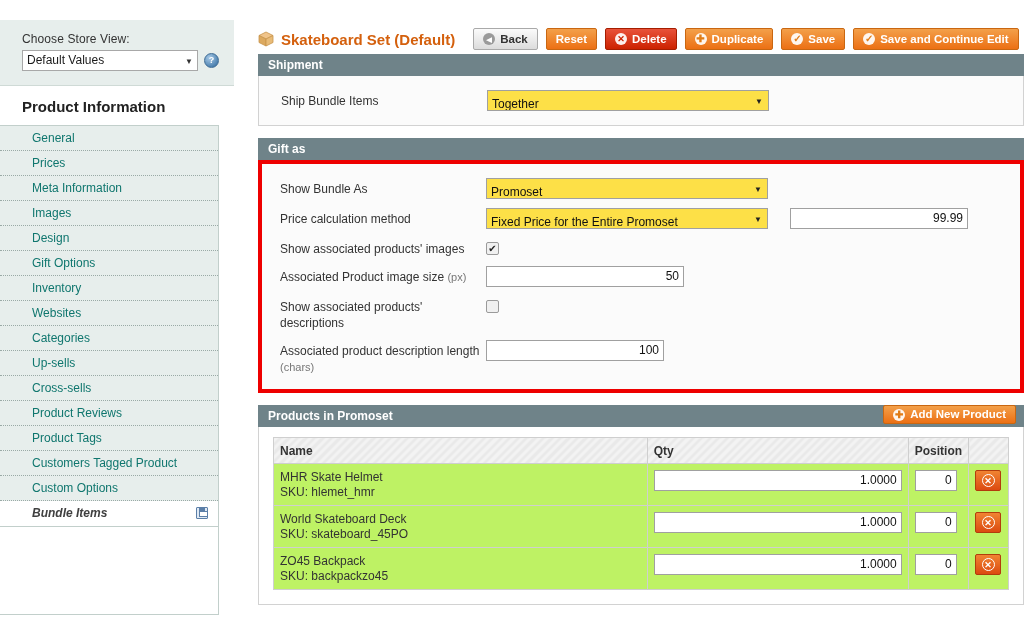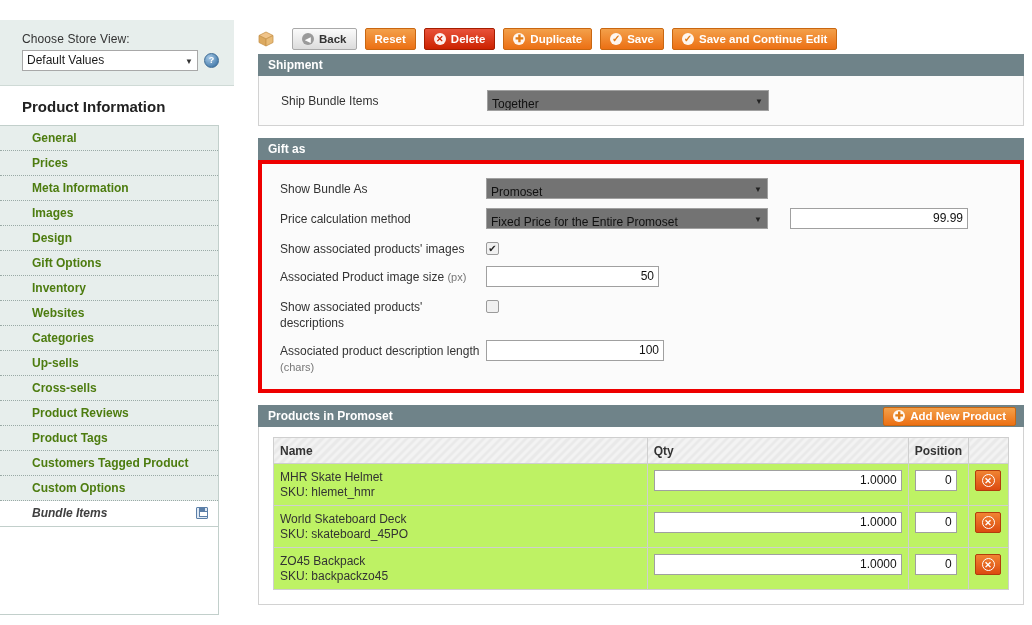--- a/index.html
+++ b/index.html
@@ -55,27 +55,26 @@
     background: #ffffff;
   }
   .nav-wrap {
     width: 219px; margin-left: 0;
     border: 1px solid #c2cfcb; border-left: none;
     background: #e7eeec;
   }
   .nav-item {
     height: 25px; line-height: 25px;
     padding-left: 32px;
-    font-size: 12px; color: #4d7c0f;
+    font-size: 12px; color: #0f766e;
     border-bottom: 1px dotted #9aaaa6;
     background: #e7eeec;
     cursor: pointer;
     position: relative;
     white-space: nowrap;
-    font-weight: bold;
   }
   .nav-item:last-child { border-bottom: none; }
   .nav-item.active {
     background: #ffffff;
     font-weight: bold; font-style: italic;
     color: #404040;
   }
   .nav-item .save-icon {
     position: absolute; right: 10px; top: 6px;
     width: 12px; height: 12px;
@@ -145,21 +144,21 @@
   .btn:not(.gray):not(.red) .g { color: #e07c17; }
 
   .content { padding: 0 8px 0 24px; }
 
   .panel { margin-bottom: 12px; }
   .panel-head {
     background: #6f8389;
     color: #ffffff; font-weight: bold; font-size: 12px;
     height: 22px; line-height: 22px;
     padding: 0 8px 0 10px;
-    display: flex; align-items: center; justify-content: space-between;
+    display: flex; justify-content: space-between;
   }
   .panel-body {
     border: 1px solid #d2d2d2; border-top: none;
     background: #fbfbfb;
     padding: 14px 0 14px 0;
   }
   .panel-body.grid-body { background: #ffffff; padding: 10px 14px 14px 14px; }
 
   .field-row {
     display: flex; align-items: flex-start;
@@ -168,21 +167,21 @@
   }
   .field-row:last-child { margin-bottom: 0; }
   .field-label {
     width: 206px; flex: none;
     font-size: 12px; color: #333;
     line-height: 16px; padding-top: 3px;
   }
   .field-label .dim { color: #777; font-size: 11px; }
   .select {
     height: 21px; line-height: 19px;
-    border: 1px solid #a0a0a0; background: #737373;
+    border: 1px solid #a0a0a0; background: #fde047;
     font-size: 12px; color: #111;
     padding: 4px 18px 0 4px; position: relative;
     white-space: nowrap; overflow: hidden;
   }
   .select .caret {
     position: absolute; right: 5px; top: 50%; transform: translateY(-50%);
     font-size: 8px; color: #222;
   }
   .textinput {
     height: 21px; line-height: 19px;
@@ -319,20 +318,21 @@
 
     <div class="topbar">
       <div class="page-title">
         <span class="box-icon">
           <svg width="16" height="16" viewBox="0 0 16 16">
             <polygon points="8,1 15,4.5 8,8 1,4.5" fill="#f0c48a" stroke="#c8944d" stroke-width="0.8"></polygon>
             <polygon points="1,4.5 8,8 8,15 1,11.5" fill="#dca95f" stroke="#c8944d" stroke-width="0.8"></polygon>
             <polygon points="15,4.5 8,8 8,15 15,11.5" fill="#e8bb77" stroke="#c8944d" stroke-width="0.8"></polygon>
           </svg>
         </span>
+        <span>Skateboard Set (Default)</span>
       </div>
 
       <div class="btn gray">
         <span class="g">◀</span>
         <span>Back</span>
       </div>
       <div class="btn">
         <span>Reset</span>
       </div>
       <div class="btn red">
@@ -400,21 +400,21 @@
             <div class="cb">
               <span>✔</span>
             </div>
           </div>
 
           <div class="field-row">
             <div class="field-label">
               <span>Associated Product image size</span>
               <span class="dim">(px)</span>
             </div>
-            <div class="textinput" style="width:173px">
+            <div class="textinput" style="width:198px">
               <span>50</span>
             </div>
           </div>
 
           <div class="field-row">
             <div class="field-label" style="width:206px">Show associated products' descriptions</div>
             <div class="cb">
               <span></span>
             </div>
           </div>

